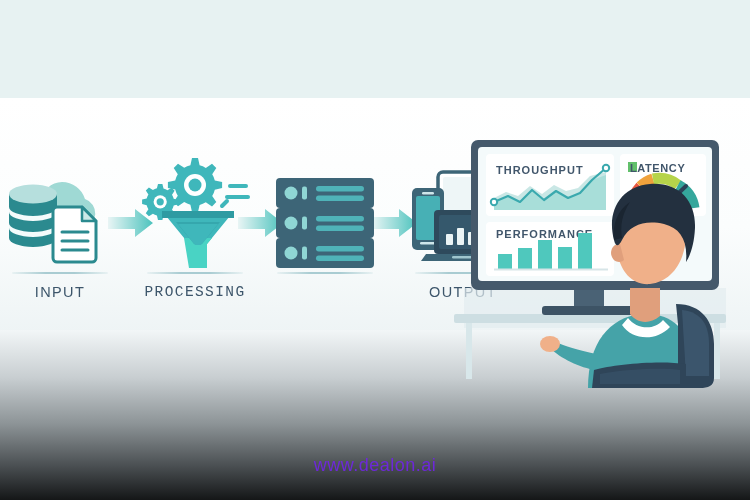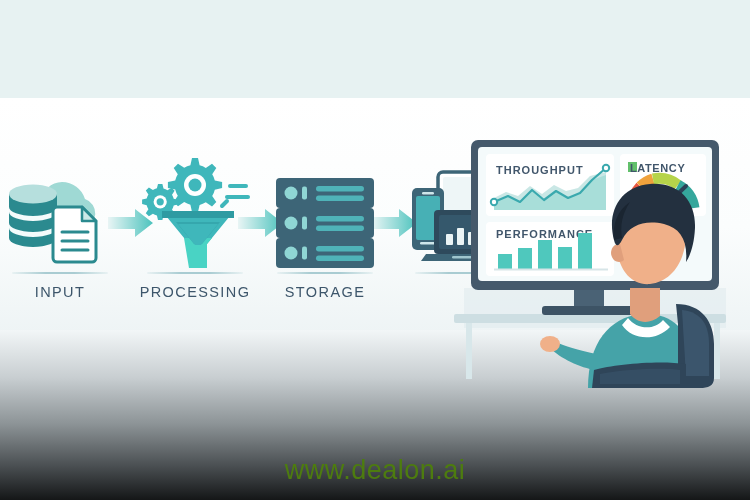--- a/index.html
+++ b/index.html
@@ -6,21 +6,21 @@
   body{font-family:"Liberation Sans",sans-serif;}
   #stage{position:relative;width:750px;height:500px;overflow:hidden;background:#ffffff;}
 
   
   .band-top{position:absolute;left:0;top:0;width:750px;height:98px;background:#e7f2f2;}
   .band-mid{position:absolute;left:0;top:98px;width:750px;height:235px;
             background:linear-gradient(180deg,#ffffff 0%,#fbfdfd 55%,#eef4f5 100%);}
   .band-bottom{position:absolute;left:0;top:330px;width:750px;height:170px;
             background:linear-gradient(180deg,#f2f6f7 0%,#c8ced1 28%,#8d9497 55%,#4a4f52 80%,#141617 100%);}
   .footer-text{position:absolute;left:0;top:455px;width:750px;text-align:center;
-            color:#4d7c0f;font-size:27px;letter-spacing:.5px;font-weight:400;}
+            color:#6d28d9;font-size:18px;letter-spacing:.5px;font-weight:400;}
 
   
   .stage-col{position:absolute;top:150px;width:130px;height:150px;}
   .icon-box{position:relative;width:130px;height:120px;}
   .divider{position:absolute;top:122px;left:17px;width:96px;height:2px;
            background:linear-gradient(90deg,rgba(160,200,205,.15),#a9ccd2 35%,#a9ccd2 65%,rgba(160,200,205,.15));border-radius:2px;}
   .stage-label{position:absolute;top:134px;left:0;width:130px;text-align:center;
            font-size:14.5px;letter-spacing:1.4px;color:#3d566b;}
 
   
@@ -103,21 +103,21 @@
           <line x1="67" y1="82" x2="93" y2="82"></line>
           <line x1="67" y1="91" x2="93" y2="91"></line>
           <line x1="67" y1="100" x2="93" y2="100"></line>
         </g>
       </svg>
     </div>
     <div class="divider"></div>
     <div class="stage-label">INPUT</div>
   </div>
 
-  <div class="stage-col" style="left:130px;">
+  <div class="stage-col" style="left:130px;font-family:Liberation Mono, monospace;">
     <div class="icon-box">
       <svg width="130" height="122" viewBox="0 0 130 122">
 
         <g fill="#3fb7bb">
           <path d="M62 8 l6 0 1.6 7.3 a20 20 0 0 1 6.2 2.6 l6.2-4.1 4.3 4.3 -4.1 6.2 a20 20 0 0 1 2.6 6.2 l7.3 1.6 0 6 -7.3 1.6 a20 20 0 0 1 -2.6 6.2 l4.1 6.2 -4.3 4.3 -6.2-4.1 a20 20 0 0 1 -6.2 2.6 L68 62 l-6 0 -1.6-7.3 a20 20 0 0 1 -6.2-2.6 l-6.2 4.1 -4.3-4.3 4.1-6.2 a20 20 0 0 1 -2.6-6.2 L37.9 38 l0-6 7.3-1.6 a20 20 0 0 1 2.6-6.2 l-4.1-6.2 4.3-4.3 6.2 4.1 a20 20 0 0 1 6.2-2.6 Z"></path>
         </g>
         <circle cx="65" cy="35" r="11" fill="#ffffff"></circle>
         <circle cx="65" cy="35" r="6.5" fill="#3fb7bb"></circle>
 
         <g fill="#3fb7bb">
@@ -165,21 +165,20 @@
         <rect x="56" y="75.5" width="48" height="5.5" rx="2.7" fill="#4fb3b8"></rect>
 
         <rect x="16" y="88" width="98" height="30" rx="4" fill="#3d6577"></rect>
         <circle cx="31" cy="103" r="6.5" fill="#8fd6d4"></circle>
         <rect x="42" y="96.5" width="5" height="13" rx="2" fill="#8fd6d4"></rect>
         <rect x="56" y="96" width="48" height="5.5" rx="2.7" fill="#4fb3b8"></rect>
         <rect x="56" y="105.5" width="48" height="5.5" rx="2.7" fill="#4fb3b8"></rect>
       </svg>
     </div>
     <div class="divider"></div>
-    <div class="stage-label">STORAGE</div>
   </div>
 
   <div class="stage-col" style="left:398px;">
     <div class="icon-box">
       <svg width="130" height="122" viewBox="0 0 130 122">
 
         <rect x="40" y="22" width="52" height="48" rx="5" fill="#ffffff" stroke="#3d6577" stroke-width="3.5"></rect>
         <rect x="45" y="27" width="42" height="34" rx="2" fill="#eef6f7"></rect>
 
         <rect x="82" y="42" width="28" height="52" rx="5" fill="#ffffff" stroke="#3d6577" stroke-width="3"></rect>
@@ -196,20 +195,21 @@
           <rect x="48" y="84" width="7" height="11" rx="1"></rect>
           <rect x="59" y="78" width="7" height="17" rx="1"></rect>
           <rect x="70" y="82" width="7" height="13" rx="1"></rect>
           <rect x="81" y="74" width="7" height="21" rx="1"></rect>
         </g>
         <path d="M28 104 h78 l5 7 H23 Z" fill="#3d6577"></path>
         <rect x="54" y="106" width="26" height="2.6" rx="1.3" fill="#9fc6ce"></rect>
       </svg>
     </div>
     <div class="divider"></div>
+    <div class="stage-label">OUTPUT</div>
   </div>
 
   <div class="scene">
     <svg width="262" height="260" viewBox="0 0 262 260">
 
       <rect x="0" y="160" width="262" height="40" fill="#e3edef" opacity=".7"></rect>
 
       <g>
         <rect x="-10" y="186" width="272" height="9" rx="2" fill="#cddee2"></rect>
         <rect x="2" y="195" width="6" height="56" fill="#d8e7ea"></rect>

